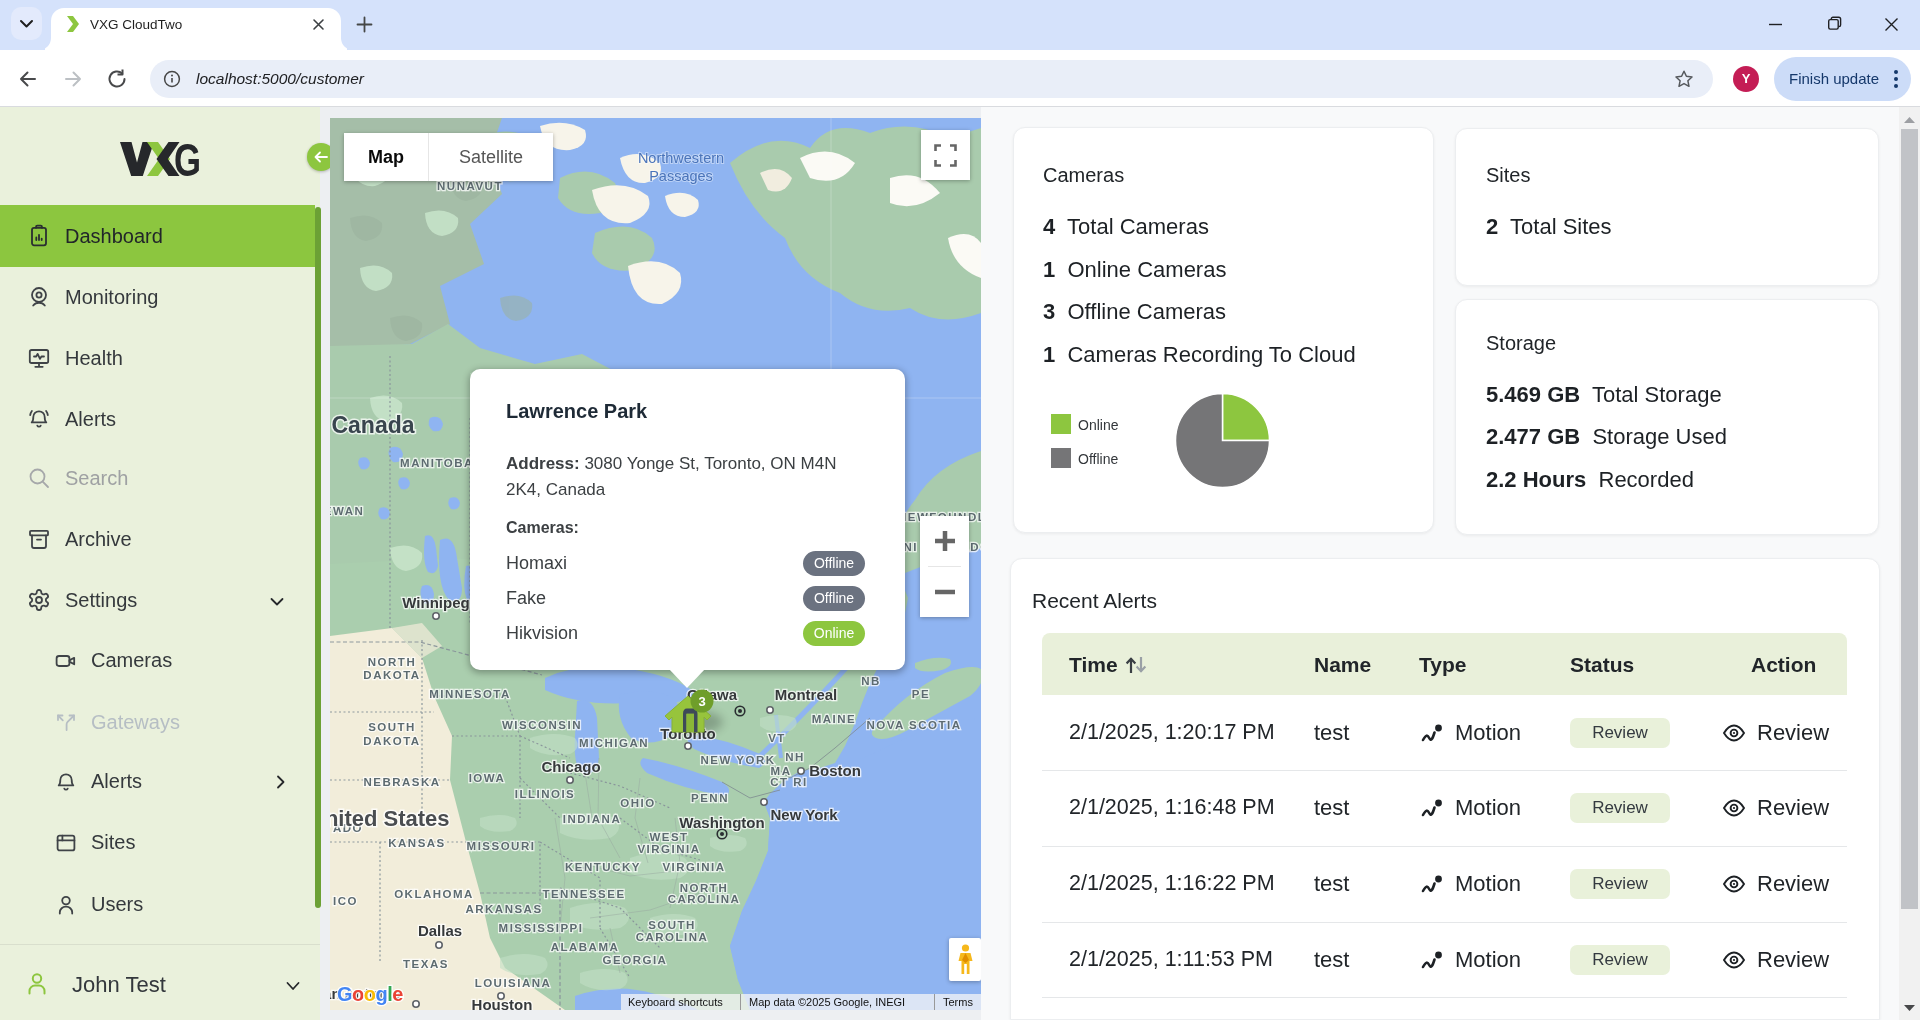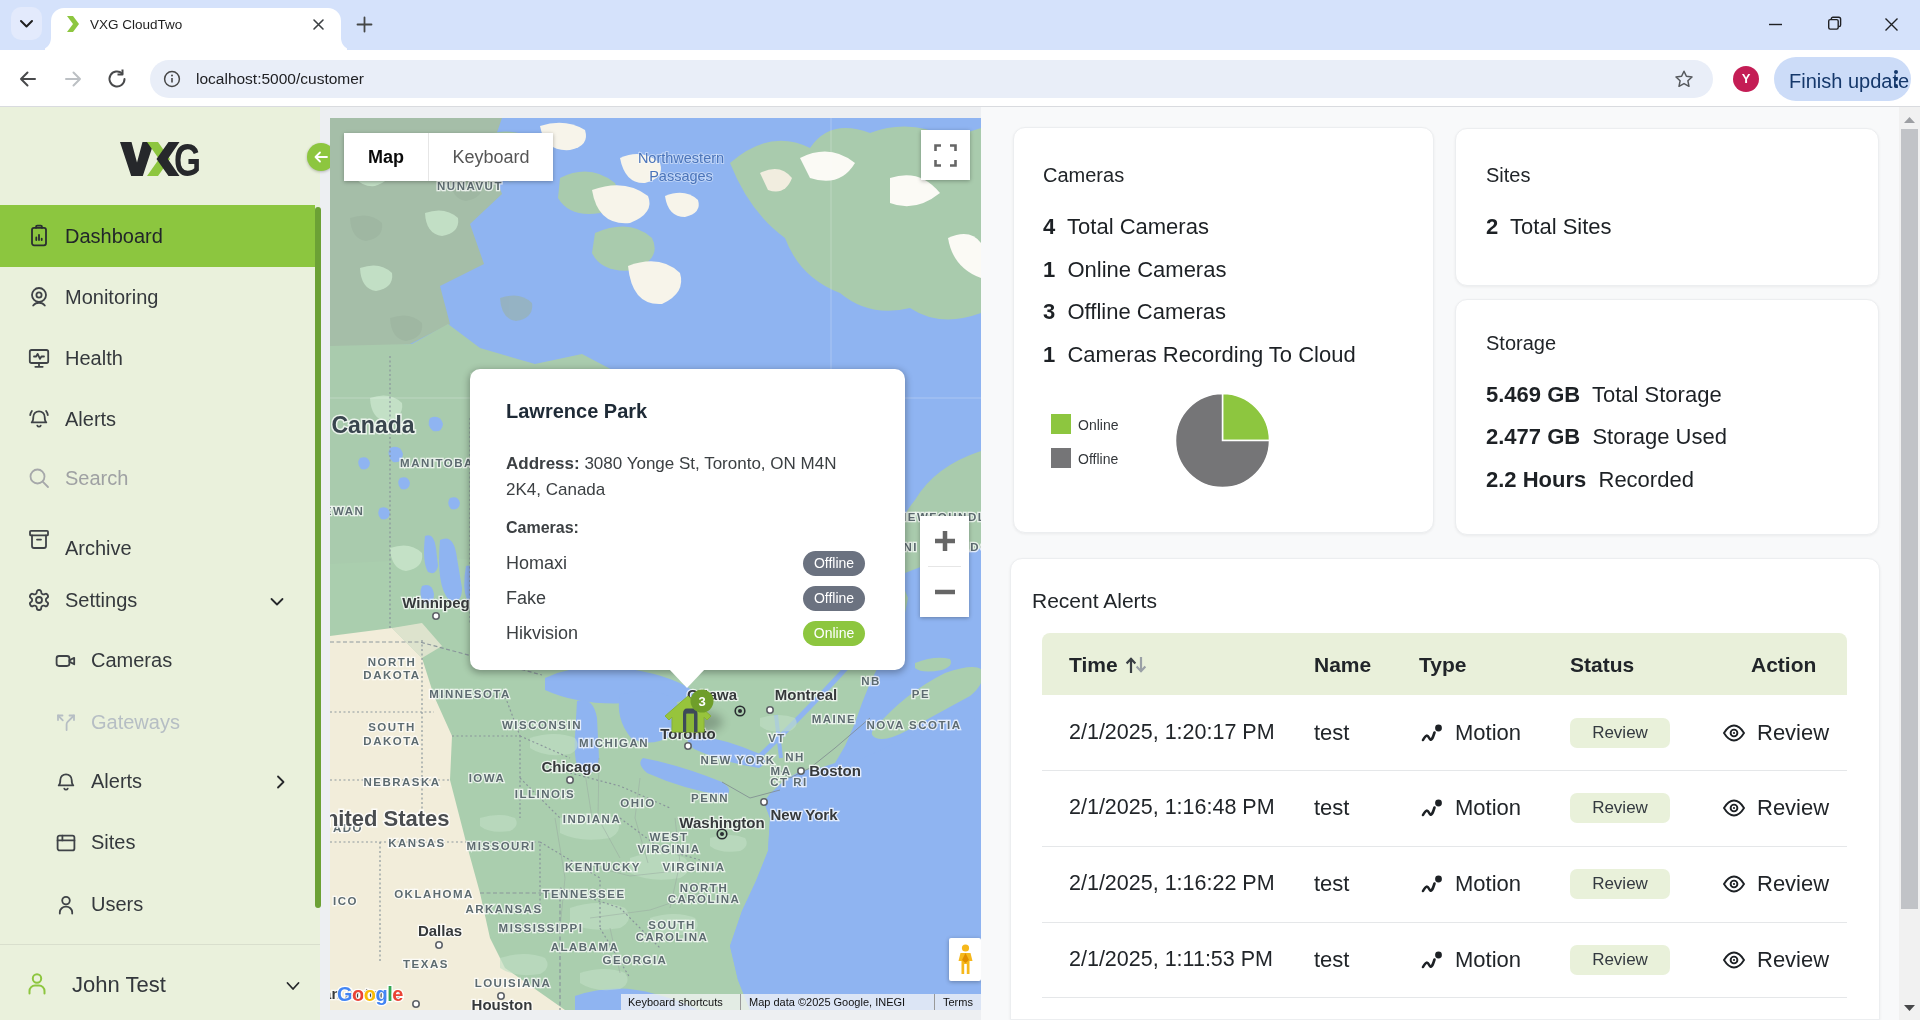--- a/index.html
+++ b/index.html
@@ -54,27 +54,27 @@
 <svg class="abs" style="left:106px;top:68px;" width="22" height="22" viewBox="0 0 22 22">
     <path d="M18.5 11 A7.5 7.5 0 1 1 16.2 5.6" fill="none" stroke="#48494b" stroke-width="2" stroke-linecap="round"></path>
     <path d="M16.5 1.5 L16.5 6.5 L11.5 6.5" fill="none" stroke="#48494b" stroke-width="2" stroke-linejoin="round"></path>
   </svg>
 <div class="abs" style="left:150px;top:60px;width:1563px;height:38px;border-radius:19px;background:#e9eef8;"></div>
 <svg class="abs" style="left:163px;top:70px;" width="18" height="18" viewBox="0 0 18 18">
     <circle cx="9" cy="9" r="7.4" fill="none" stroke="#474747" stroke-width="1.5"></circle>
     <path d="M9 8 V12.6" stroke="#474747" stroke-width="1.6"></path>
     <circle cx="9" cy="5.6" r="1" fill="#474747"></circle>
   </svg>
-<div class="abs" style="left:196px;top:70px;font-size:15.5px;color:#202124;">localhost:5000/customer</div>
+<div class="abs" style="left:196px;top:70px;font-size:15.5px;color:#202124;font-style:italic;">localhost:5000/customer</div>
 <svg class="abs" style="left:1674px;top:69px;" width="20" height="20" viewBox="0 0 20 20">
     <path d="M10 2.2 L12.4 7.3 L18 8 L13.9 11.8 L15 17.3 L10 14.6 L5 17.3 L6.1 11.8 L2 8 L7.6 7.3 Z" fill="none" stroke="#55585c" stroke-width="1.5" stroke-linejoin="round"></path>
   </svg>
 <div class="abs" style="left:1733px;top:66px;width:26px;height:26px;border-radius:50%;background:#c41d55;color:#fff;font-size:13px;font-weight:bold;text-align:center;line-height:26px;">Y</div>
 <div class="abs" style="left:1774px;top:57px;width:137px;height:44px;border-radius:22px;background:#ccdcf8;"></div>
-<div class="abs" style="left:1789px;top:70px;font-size:20px;color:#15386b;">Finish update</div>
+<div class="abs" style="left:1789px;top:70px;font-size:15px;color:#15386b;">Finish update</div>
 <svg class="abs" style="left:1888px;top:68px;" width="16" height="22" viewBox="0 0 16 22">
     <circle cx="8" cy="4" r="2" fill="#15386b"></circle>
     <circle cx="8" cy="11" r="2" fill="#15386b"></circle>
     <circle cx="8" cy="18" r="2" fill="#15386b"></circle>
   </svg>
 
 <div class="abs" style="left:0;top:107px;width:1920px;height:913px;background:#edeff2;"></div>
 <div class="abs" style="left:981px;top:107px;width:939px;height:913px;background:#f8f9fa;"></div>
 
 <div class="abs" style="left:0;top:107px;width:320px;height:913px;background:#eaf1dc;"></div>
@@ -126,21 +126,21 @@
       <circle cx="10.5" cy="10.5" r="7"></circle>
       <path d="M15.7 15.7 L21 21"></path>
     </svg>
   <div class="abs" style="left:65px;top:467px;font-size:20px;color:#9fa1a3;">Search</div>
 
   <svg class="abs" style="left:27px;top:527px;" width="24" height="24" viewBox="0 0 24 24" fill="none" stroke="#3f4347" stroke-width="1.8" stroke-linecap="round" stroke-linejoin="round">
       <rect x="3" y="3.8" width="18" height="4.6" rx="1"></rect>
       <path d="M5 8.4 V19 a2 2 0 0 0 2 2 h10 a2 2 0 0 0 2 -2 V8.4"></path>
       <path d="M10 12.6 h4"></path>
     </svg>
-  <div class="abs" style="left:65px;top:528px;font-size:20px;color:#35393d;margin-top:9px;">Archive</div>
+  <div class="abs" style="left:65px;top:528px;font-size:20px;color:#35393d;">Archive</div>
 
   <svg class="abs" style="left:27px;top:588px;" width="24" height="24" viewBox="0 0 24 24" fill="none" stroke="#3f4347" stroke-width="1.8" stroke-linecap="round" stroke-linejoin="round">
       <path d="M12.22 2h-.44a2 2 0 0 0-2 2v.18a2 2 0 0 1-1 1.73l-.43.25a2 2 0 0 1-2 0l-.15-.08a2 2 0 0 0-2.73.73l-.22.38a2 2 0 0 0 .73 2.73l.15.1a2 2 0 0 1 1 1.72v.51a2 2 0 0 1-1 1.74l-.15.09a2 2 0 0 0-.73 2.73l.22.38a2 2 0 0 0 2.73.73l.15-.08a2 2 0 0 1 2 0l.43.25a2 2 0 0 1 1 1.73V20a2 2 0 0 0 2 2h.44a2 2 0 0 0 2-2v-.18a2 2 0 0 1 1-1.73l.43-.25a2 2 0 0 1 2 0l.15.08a2 2 0 0 0 2.73-.73l.22-.39a2 2 0 0 0-.73-2.73l-.15-.08a2 2 0 0 1-1-1.74v-.5a2 2 0 0 1 1-1.74l.15-.09a2 2 0 0 0 .73-2.73l-.22-.38a2 2 0 0 0-2.73-.73l-.15.08a2 2 0 0 1-2 0l-.43-.25a2 2 0 0 1-1-1.73V4a2 2 0 0 0-2-2z"></path>
       <circle cx="12" cy="12" r="3"></circle>
     </svg>
   <div class="abs" style="left:65px;top:589px;font-size:20px;color:#35393d;">Settings</div>
   <svg class="abs" style="left:268px;top:593px;" width="18" height="18" viewBox="0 0 18 18" fill="none" stroke="#26282b" stroke-width="1.8" stroke-linecap="round" stroke-linejoin="round">
       <path d="M3.5 6 L9 11.5 L14.5 6"></path>
     </svg>
 
@@ -431,21 +431,21 @@
     <path d="M353,614 L353,596 Q353,590.5 357,590.5 L363.5,590.5 Q367.5,590.5 367.5,596 L367.5,614 L364,614 L364,595.8 L356.5,595.8 L356.5,614 Z" fill="#3e4a58"></path>
     <path d="M356.5,595.8 L364,595.8 L364,614 L356.5,614 Z" fill="#8ab637"></path>
     <circle cx="372" cy="583" r="11.5" fill="#6f9e2a"></circle>
     <text x="372" y="588" font-family="Liberation Sans, sans-serif" font-size="13px" font-weight="bold" fill="#fff" text-anchor="middle">3</text>
   </g>
 </svg>
 
 <div class="abs" style="left:14px;top:15px;width:209px;height:48px;background:#fff;box-shadow:0 1px 4px rgba(0,0,0,0.3);"></div>
 <div class="abs" style="left:14px;top:15px;width:84px;height:47px;font-size:18px;color:#0a0a0a;text-align:center;line-height:48px;font-weight:bold;">Map</div>
 <div class="abs" style="left:98px;top:15px;width:1px;height:48px;background:#e6e6e6;"></div>
-<div class="abs" style="left:99px;top:15px;width:124px;height:48px;font-size:18px;color:#565656;text-align:center;line-height:48px;">Keyboard</div>
+<div class="abs" style="left:99px;top:15px;width:124px;height:48px;font-size:18px;color:#565656;text-align:center;line-height:48px;">Satellite</div>
 
 <div class="abs" style="left:591px;top:12px;width:49px;height:50px;background:#fff;box-shadow:0 1px 4px rgba(0,0,0,0.3);"></div>
 <svg class="abs" style="left:604px;top:26px;" width="23" height="23" viewBox="0 0 23 23">
       <path d="M1.5 7 V1.5 H7 M16 1.5 H21.5 V7 M21.5 16 V21.5 H16 M7 21.5 H1.5 V16" fill="none" stroke="#666" stroke-width="2.6"></path>
     </svg>
 
 <div class="abs" style="left:590px;top:398px;width:49px;height:101px;background:#fff;box-shadow:0 1px 4px rgba(0,0,0,0.3);"></div>
 <svg class="abs" style="left:603px;top:411px;" width="24" height="24" viewBox="0 0 24 24">
       <path d="M12 2 V22 M2 12 H22" stroke="#666" stroke-width="4.5"></path>
     </svg>

